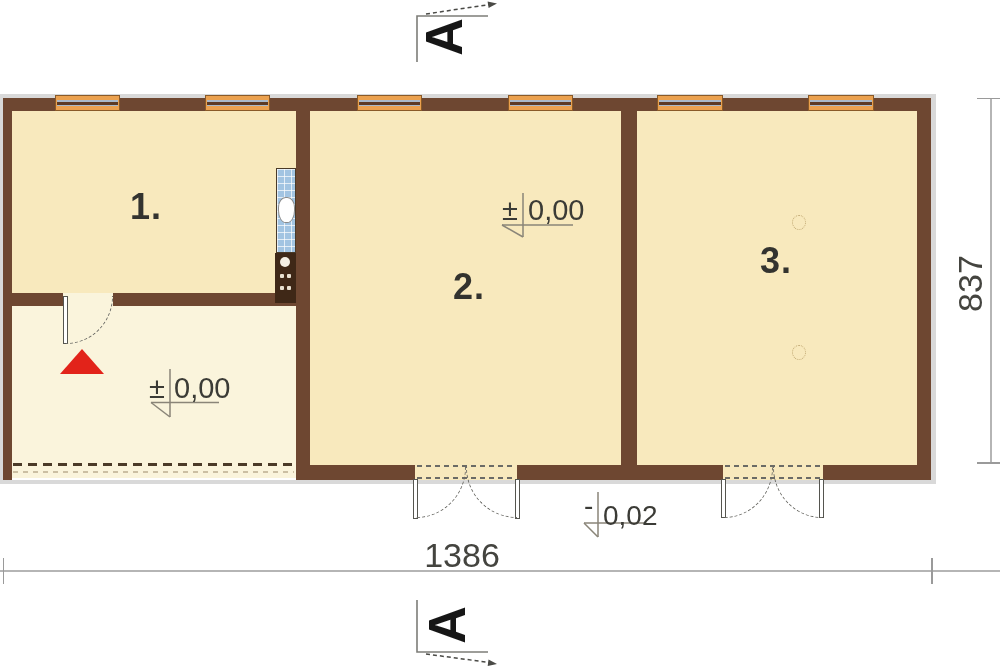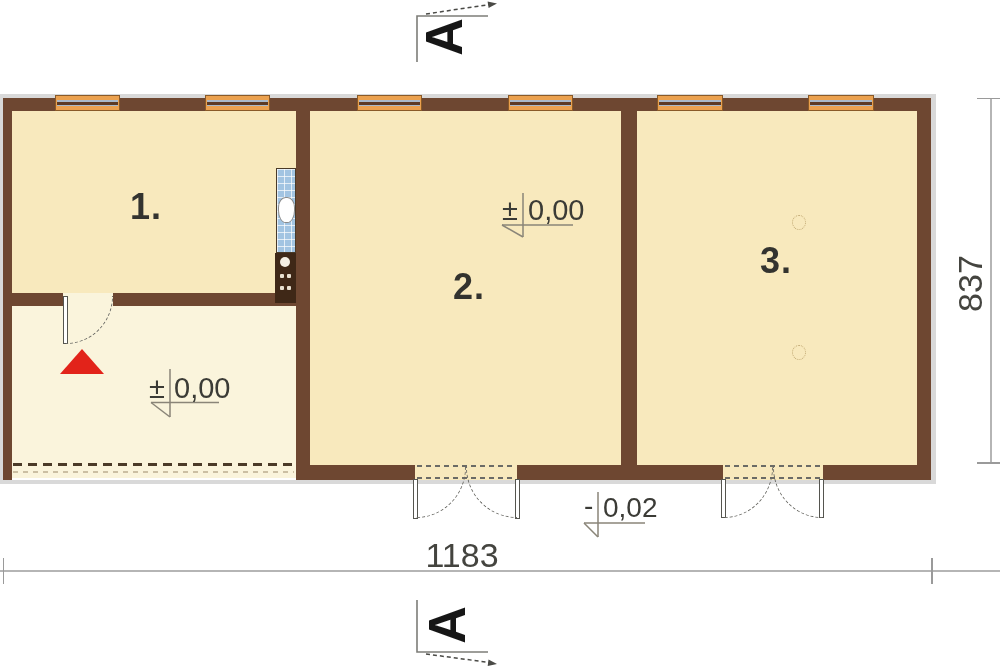--- a/index.html
+++ b/index.html
@@ -152,27 +152,27 @@
     <span class="t" style="left:33px;top:6px;">0,00</span>
   </div>
 
   <div class="lm" style="left:575px;top:490px;width:80px;height:50px;">
     <svg width="80" height="50" viewBox="0 0 80 50">
       <line x1="9" y1="33" x2="70" y2="33" stroke="#8a8578" stroke-width="1.5"></line>
       <line x1="23" y1="2" x2="23" y2="47" stroke="#8a8578" stroke-width="1.5"></line>
       <line x1="9" y1="33" x2="23" y2="47" stroke="#8a8578" stroke-width="1.5"></line>
     </svg>
     <span class="t small" style="left:9px;top:2px;">-</span>
-    <span class="t small" style="left:28px;top:4px;">0,02</span>
+    <span class="t small" style="left:28px;top:12px;">0,02</span>
   </div>
 
   <div class="dim-line" style="left:0;top:570px;width:1000px;height:1.5px;"></div>
   <div class="dim-tick" style="left:2.5px;top:558px;width:1.5px;height:26px;"></div>
   <div class="dim-tick" style="left:931px;top:558px;width:1.5px;height:26px;"></div>
-  <div class="dim-label" style="left:402px;top:536px;width:120px;">1183</div>
+  <div class="dim-label" style="left:402px;top:536px;width:120px;">1386</div>
 
   <div class="dim-line" style="left:990px;top:98px;width:1.5px;height:365px;"></div>
   <div class="dim-tick" style="left:977px;top:97.5px;width:23px;height:1.5px;"></div>
   <div class="dim-tick" style="left:977px;top:462px;width:23px;height:1.5px;"></div>
   <div class="dim-label" style="left:930px;top:264px;width:80px;transform:rotate(-90deg);">837</div>
 
   <div class="section-marker" style="left:408px;top:0;width:100px;height:72px;">
     <svg width="100" height="72" viewBox="0 0 100 72">
       <polyline points="9,62 9,16 80,16" fill="none" stroke="#7d7d78" stroke-width="1.6"></polyline>
       <line x1="18" y1="14" x2="85" y2="4" stroke="#4a4a46" stroke-width="1.5" stroke-dasharray="4 3"></line>

